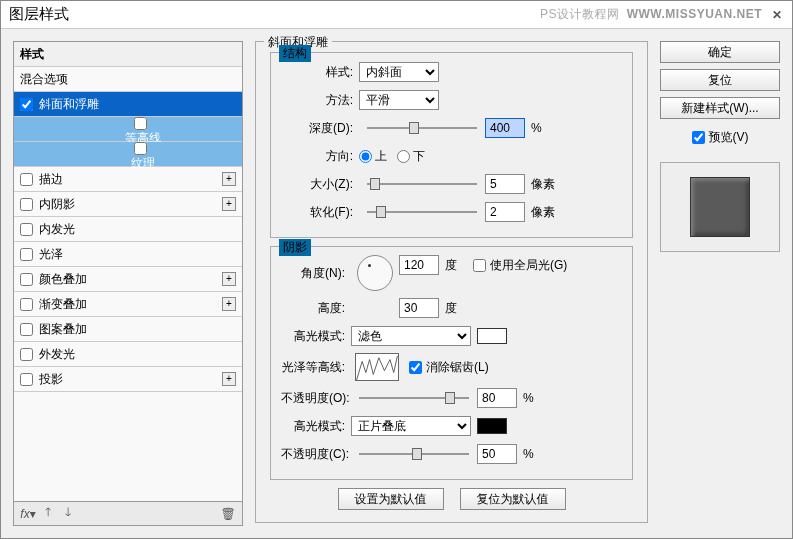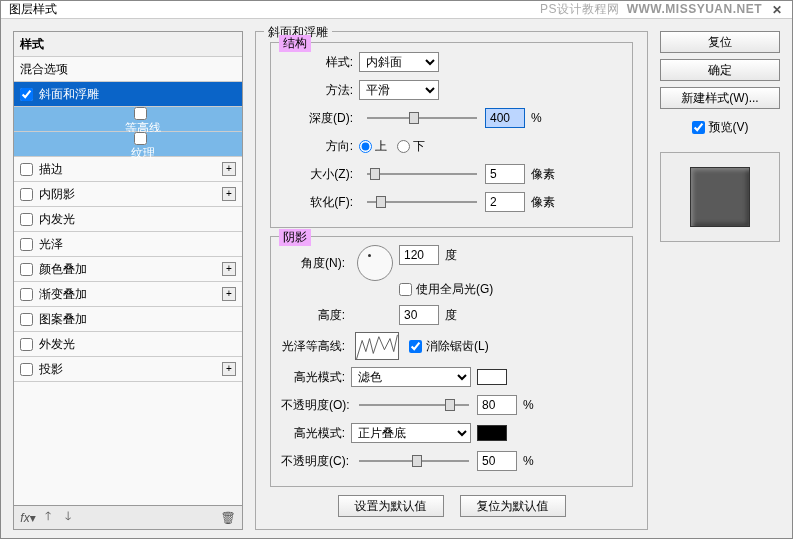--- a/index.html
+++ b/index.html
@@ -1,19 +1,19 @@
 <!DOCTYPE html>
 <html><head>
 <meta charset="utf-8">
 <style>
 * { box-sizing: border-box; margin: 0; padding: 0; font-family: "Microsoft YaHei", Arial, sans-serif; font-size: 12px; }
 body { background: #f0f0f0; width: 793px; height: 539px; overflow: hidden; }
 .dialog { width: 793px; height: 539px; background: #f0f0f0; border: 1px solid #888; display: flex; flex-direction: column; }
 .titlebar { height: 28px; background: #fff; display: flex; align-items: center; padding: 0 8px; border-bottom: 1px solid #ccc; }
-.titlebar .title { flex: 0 0 auto; font-size: 12px; }
+.titlebar .title { flex: 0 0 auto; font-size: 15px; }
 .titlebar .spacer { flex: 1; }
 .titlebar .watermark { font-size: 11px; color: #aaa; font-family: Arial; letter-spacing: 0.5px; }
 .titlebar .watermark b { color: #999; }
 .titlebar .close { margin-left: 8px; width: 14px; height: 14px; display: flex; align-items: center; justify-content: center; cursor: pointer; color: #555; font-weight: bold; }
 .content { flex: 1; display: flex; padding: 12px; gap: 12px; }
 .left { width: 230px; display: flex; flex-direction: column; }
 .style-list { flex: 1; border: 1px solid #999; background: #f9f9f9; overflow: hidden; }
 .style-list .row { height: 25px; display: flex; align-items: center; padding: 0 6px; border-bottom: 1px solid #ccc; position: relative; }
 .style-list .row.header { background: #f0f0f0; font-weight: bold; }
 .style-list .row.selected { background: #0a64c8; color: #fff; }
@@ -22,21 +22,21 @@
 .style-list .row.indent { padding-left: 36px; }
 .style-list .row .plus { position: absolute; right: 6px; width: 14px; height: 14px; border: 1px solid #888; background: #eee; display: flex; align-items: center; justify-content: center; font-size: 10px; line-height: 1; cursor: pointer; }
 .left-footer { height: 24px; border: 1px solid #999; border-top: none; background: #eaeaea; display: flex; align-items: center; padding: 0 6px; gap: 4px; justify-content: flex-end; }
 .left-footer .icon { width: 16px; height: 16px; display: flex; align-items: center; justify-content: center; color: #555; cursor: pointer; }
 .left-footer .spacer { flex: 1; }
 
 .middle { flex: 1; display: flex; flex-direction: column; gap: 8px; }
 .fieldset { border: 1px solid #aaa; padding: 10px 14px 12px 14px; position: relative; }
 .fieldset .legend { position: absolute; top: -8px; left: 8px; background: #f0f0f0; padding: 0 4px; font-size: 12px; }
 .fieldset .sub-group { border: 1px solid #aaa; padding: 8px 10px; margin-bottom: 8px; position: relative; }
-.fieldset .sub-group-legend { position: absolute; top: -8px; left: 8px; background: #f0abfc; padding: 0 4px; font-family: Liberation Mono, monospace; }
+.fieldset .sub-group-legend { position: absolute; top: -8px; left: 8px; background: #0369a1; padding: 0 4px; font-family: Liberation Mono, monospace; }
 .form-row { display: flex; align-items: center; margin-bottom: 6px; min-height: 22px; }
 .form-row .label { width: 78px; text-align: right; padding-right: 6px; white-space: nowrap; }
 .form-row .label.narrow { width: 70px; }
 .form-row select { height: 20px; border: 1px solid #888; background: #fff; font-size: 12px; padding: 0 2px; }
 .form-row input[type=text] { height: 20px; border: 1px solid #888; text-align: left; padding: 0 4px; background: #fff; width: 40px; }
 .form-row input.sel { background: #bcd6ff; border: 1px solid #0a64c8; }
 .form-row .unit { margin-left: 6px; }
 .form-row .slider { flex: 0 0 110px; margin: 0 8px; height: 16px; position: relative; }
 .form-row .slider .track { position: absolute; top: 7px; left: 0; right: 0; height: 2px; background: #999; }
 .form-row .slider .thumb { position: absolute; top: 2px; width: 10px; height: 12px; background: #ddd; border: 1px solid #666; }
@@ -201,55 +201,55 @@
         </div>
 
         <div class="sub-group">
           <span class="sub-group-legend">阴影</span>
 
           <div class="form-row" style="align-items:flex-start">
             <span class="label narrow" style="padding-top:10px">角度(N):</span>
             <div class="angle-dial">
                 <div class="dot"></div>
               </div>
-            <div style="display:flex;flex-direction:column;gap:16px">
+            <div style="display:flex;gap:16px">
               <div style="display:flex;align-items:center;gap:6px">
                 <input type="text" value="120" style="">
                 <span>度</span>
               </div>
               <label style="display:flex;align-items:center;gap:4px">
                 <input type="checkbox" style="">
                   <span>使用全局光(G)</span>
               </label>
             </div>
           </div>
           <div class="form-row">
             <span class="label narrow">高度:</span>
             <span style="width:48px"></span>
             <input type="text" value="30" style="">
             <span class="unit">度</span>
+          </div>
+          <div class="form-row">
+            <span class="label narrow">高光模式:</span>
+            <select style="width:120px"><option>滤色</option></select>
+            <span class="swatch" style="background:#fff"></span>
           </div>
           <div class="form-row">
             <span class="label narrow">光泽等高线:</span>
             <div class="contour">
               <svg viewBox="0 0 44 28">
                   <polyline points="0,28 6,8 10,20 14,6 18,22 24,4 30,18 36,6 40,20 44,2" fill="none" stroke="#555"></polyline>
                 </svg>
             </div>
             <label style="display:flex;align-items:center;gap:4px;margin-left:10px">
               <input type="checkbox" checked="" style="">
                 <span>消除锯齿(L)</span>
             </label>
           </div>
           <div class="form-row">
-            <span class="label narrow">高光模式:</span>
-            <select style="width:120px"><option>滤色</option></select>
-            <span class="swatch" style="background:#fff"></span>
-          </div>
-          <div class="form-row">
             <span class="label narrow">不透明度(O):</span>
             <div class="slider">
                 <div class="track"></div>
                 <div class="thumb" style="left:78%"></div>
               </div>
             <input type="text" value="80" style="">
             <span class="unit">%</span>
           </div>
           <div class="form-row">
             <span class="label narrow">高光模式:</span>
@@ -268,22 +268,22 @@
         </div>
 
         <div class="button-row">
           <button class="btn">设置为默认值</button>
           <button class="btn">复位为默认值</button>
         </div>
       </div>
     </div>
 
     <div class="right">
+      <button class="btn">确定</button>
       <button class="btn">复位</button>
-      <button class="btn">确定</button>
       <button class="btn">新建样式(W)...</button>
       <label class="preview-check">
         <input type="checkbox" checked="" style="">
           <span>预览(V)</span>
       </label>
       <div class="preview-box">
         <div class="preview-inner"></div>
       </div>
     </div>
   </div>

